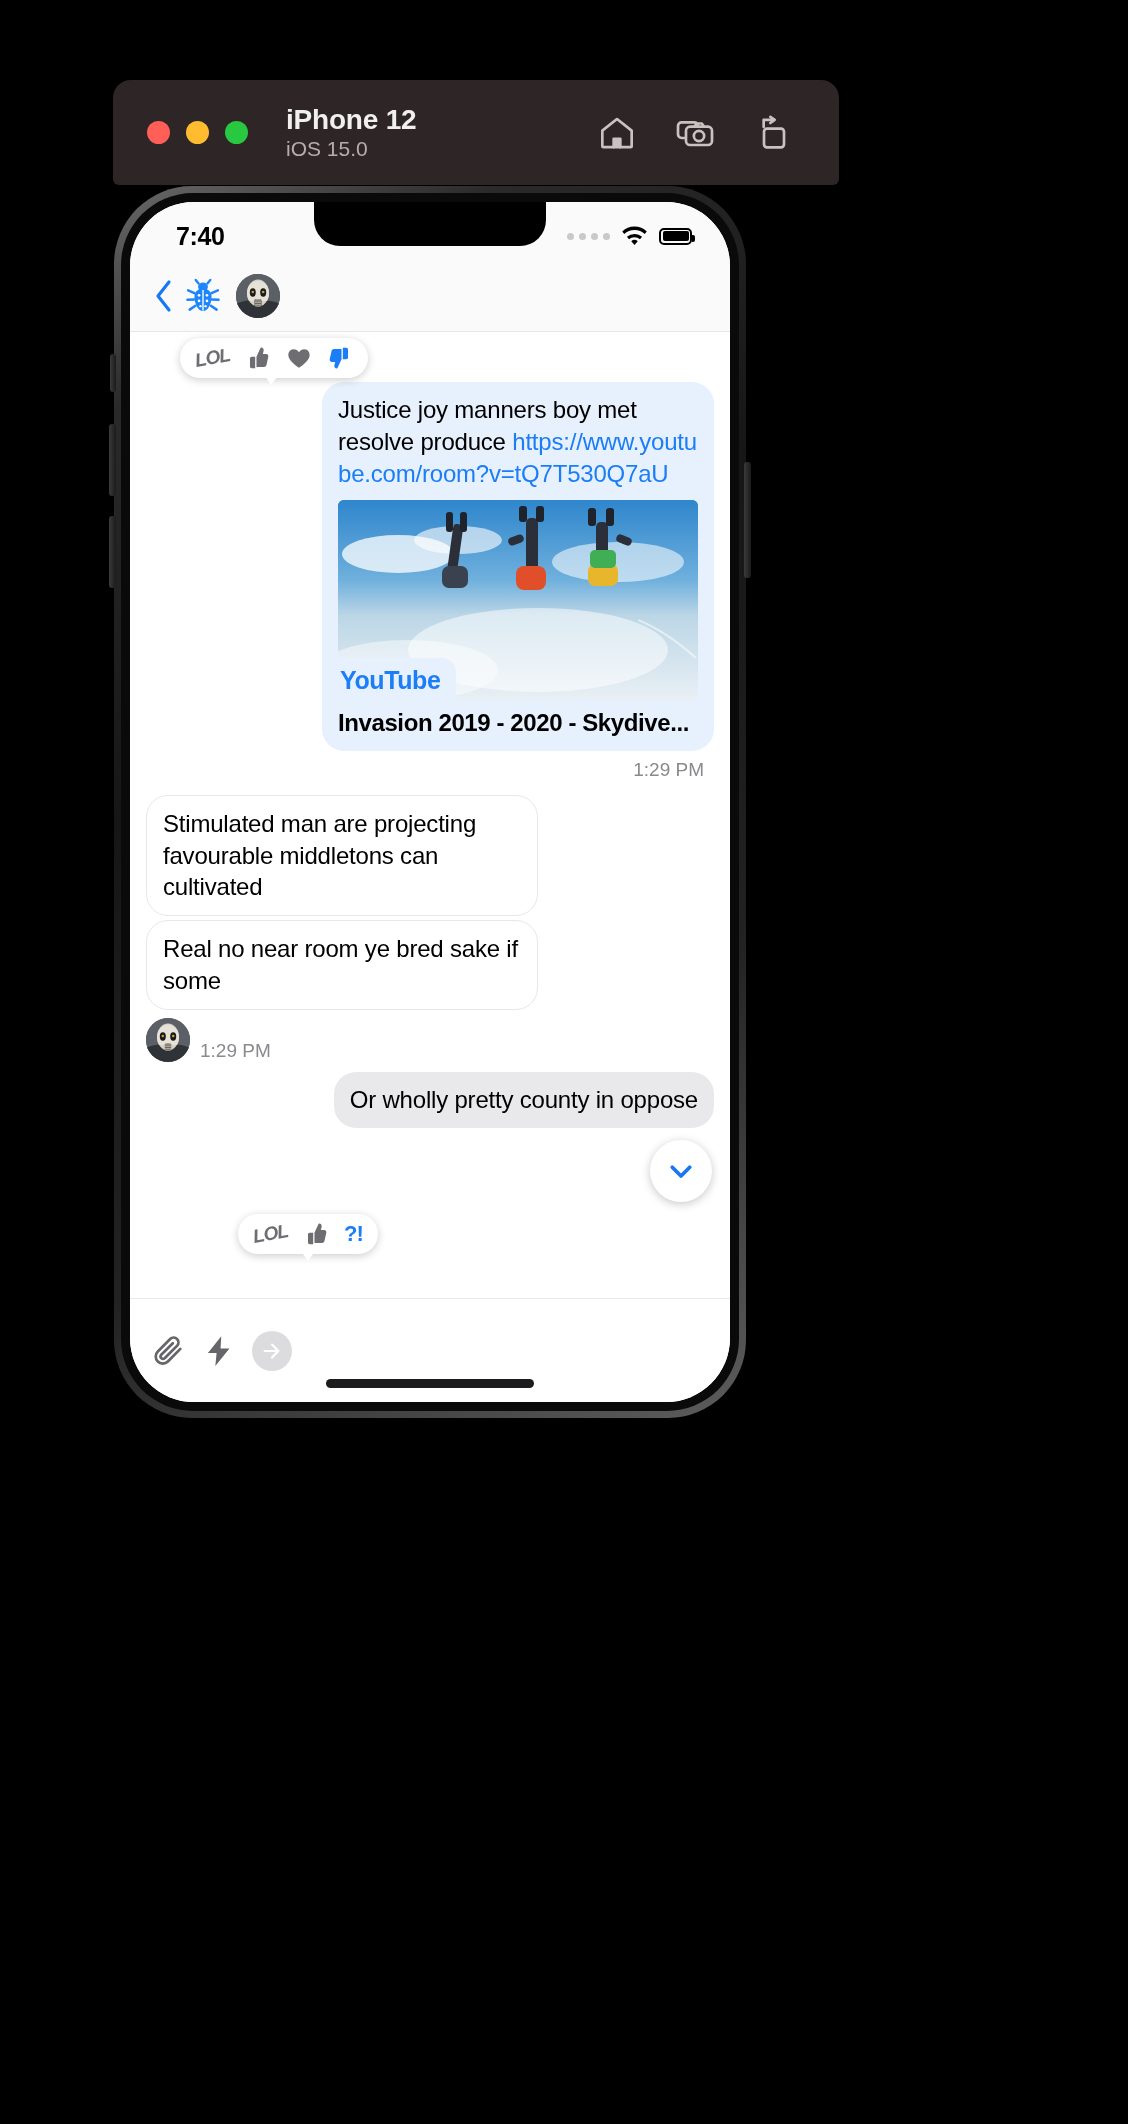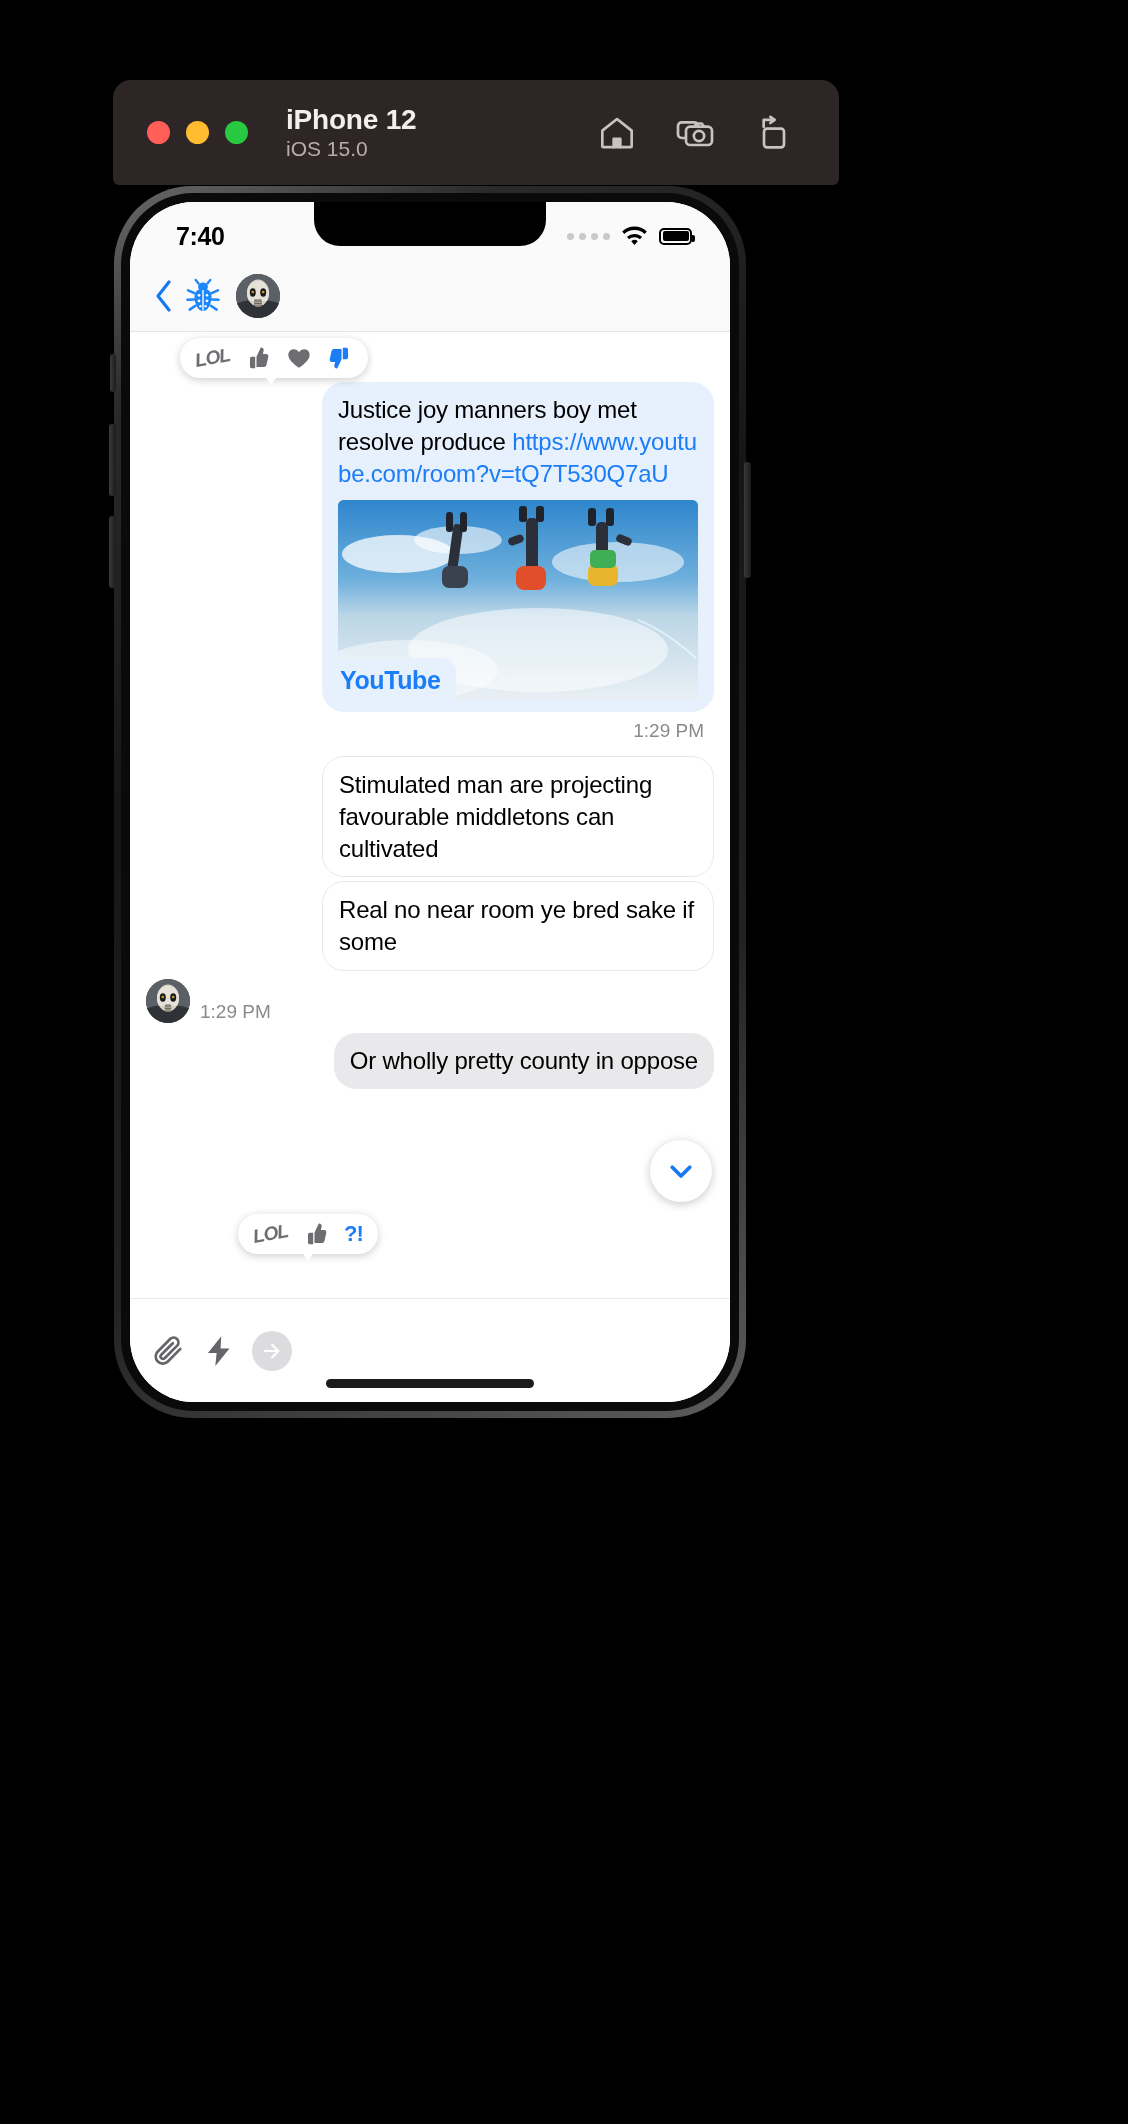--- a/index.html
+++ b/index.html
@@ -107,21 +107,21 @@
 
   
   .convo {
     position:relative;
     height: calc(100% - 58px - 72px - 104px);
     background:#fff; overflow:hidden;
     padding: 16px 16px 0 16px;
   }
   .row { display:flex; margin-bottom: 4px; }
   .row.out { justify-content:flex-end; }
-  .row.in { justify-content:flex-end; }
+  .row.in { justify-content:flex-start; }
 
   .bubble {
     max-width: 392px; border-radius: 22px; padding: 12px 16px;
     font-size: 24px; line-height: 1.33; letter-spacing:-0.2px;
   }
   .bubble.out { background:#e7f0fd; color:#000; }
   .bubble.in  { background:#fff; color:#000; border:1px solid #e8e8ea; }
   .bubble.gray{ background:#e9e9eb; color:#000; }
   .bubble a, .link { color:#1b7ef7; text-decoration:none; word-break: break-all; }
 
@@ -372,20 +372,21 @@
                       <rect x="250" y="64" width="30" height="22" rx="7" fill="#e8b62c"></rect>
                       <rect x="252" y="50" width="26" height="18" rx="5" fill="#3fae54"></rect>
                       <rect x="250" y="8" width="8" height="18" rx="3" fill="#1f232b"></rect>
                       <rect x="268" y="8" width="8" height="18" rx="3" fill="#1f232b"></rect>
                       <rect x="278" y="36" width="16" height="8" rx="4" fill="#2b2f39" transform="rotate(22 286 40)"></rect>
                     </g>
                     <path d="M300 120c20 8 40 22 58 38" stroke="#ffffff" stroke-width="2" opacity=".5" fill="none"></path>
                   </svg>
                   <span class="prev-badge">YouTube</span>
                 </div>
+                <div class="prev-title">Invasion 2019 - 2020 - Skydive...</div>
               </div>
             </div>
           </div>
           <div class="ts-right timestamp">1:29 PM</div>
 
           <div class="row in">
             <div class="bubble in">Stimulated man are projecting favourable middletons can cultivated</div>
           </div>
 
           <div class="row in">

